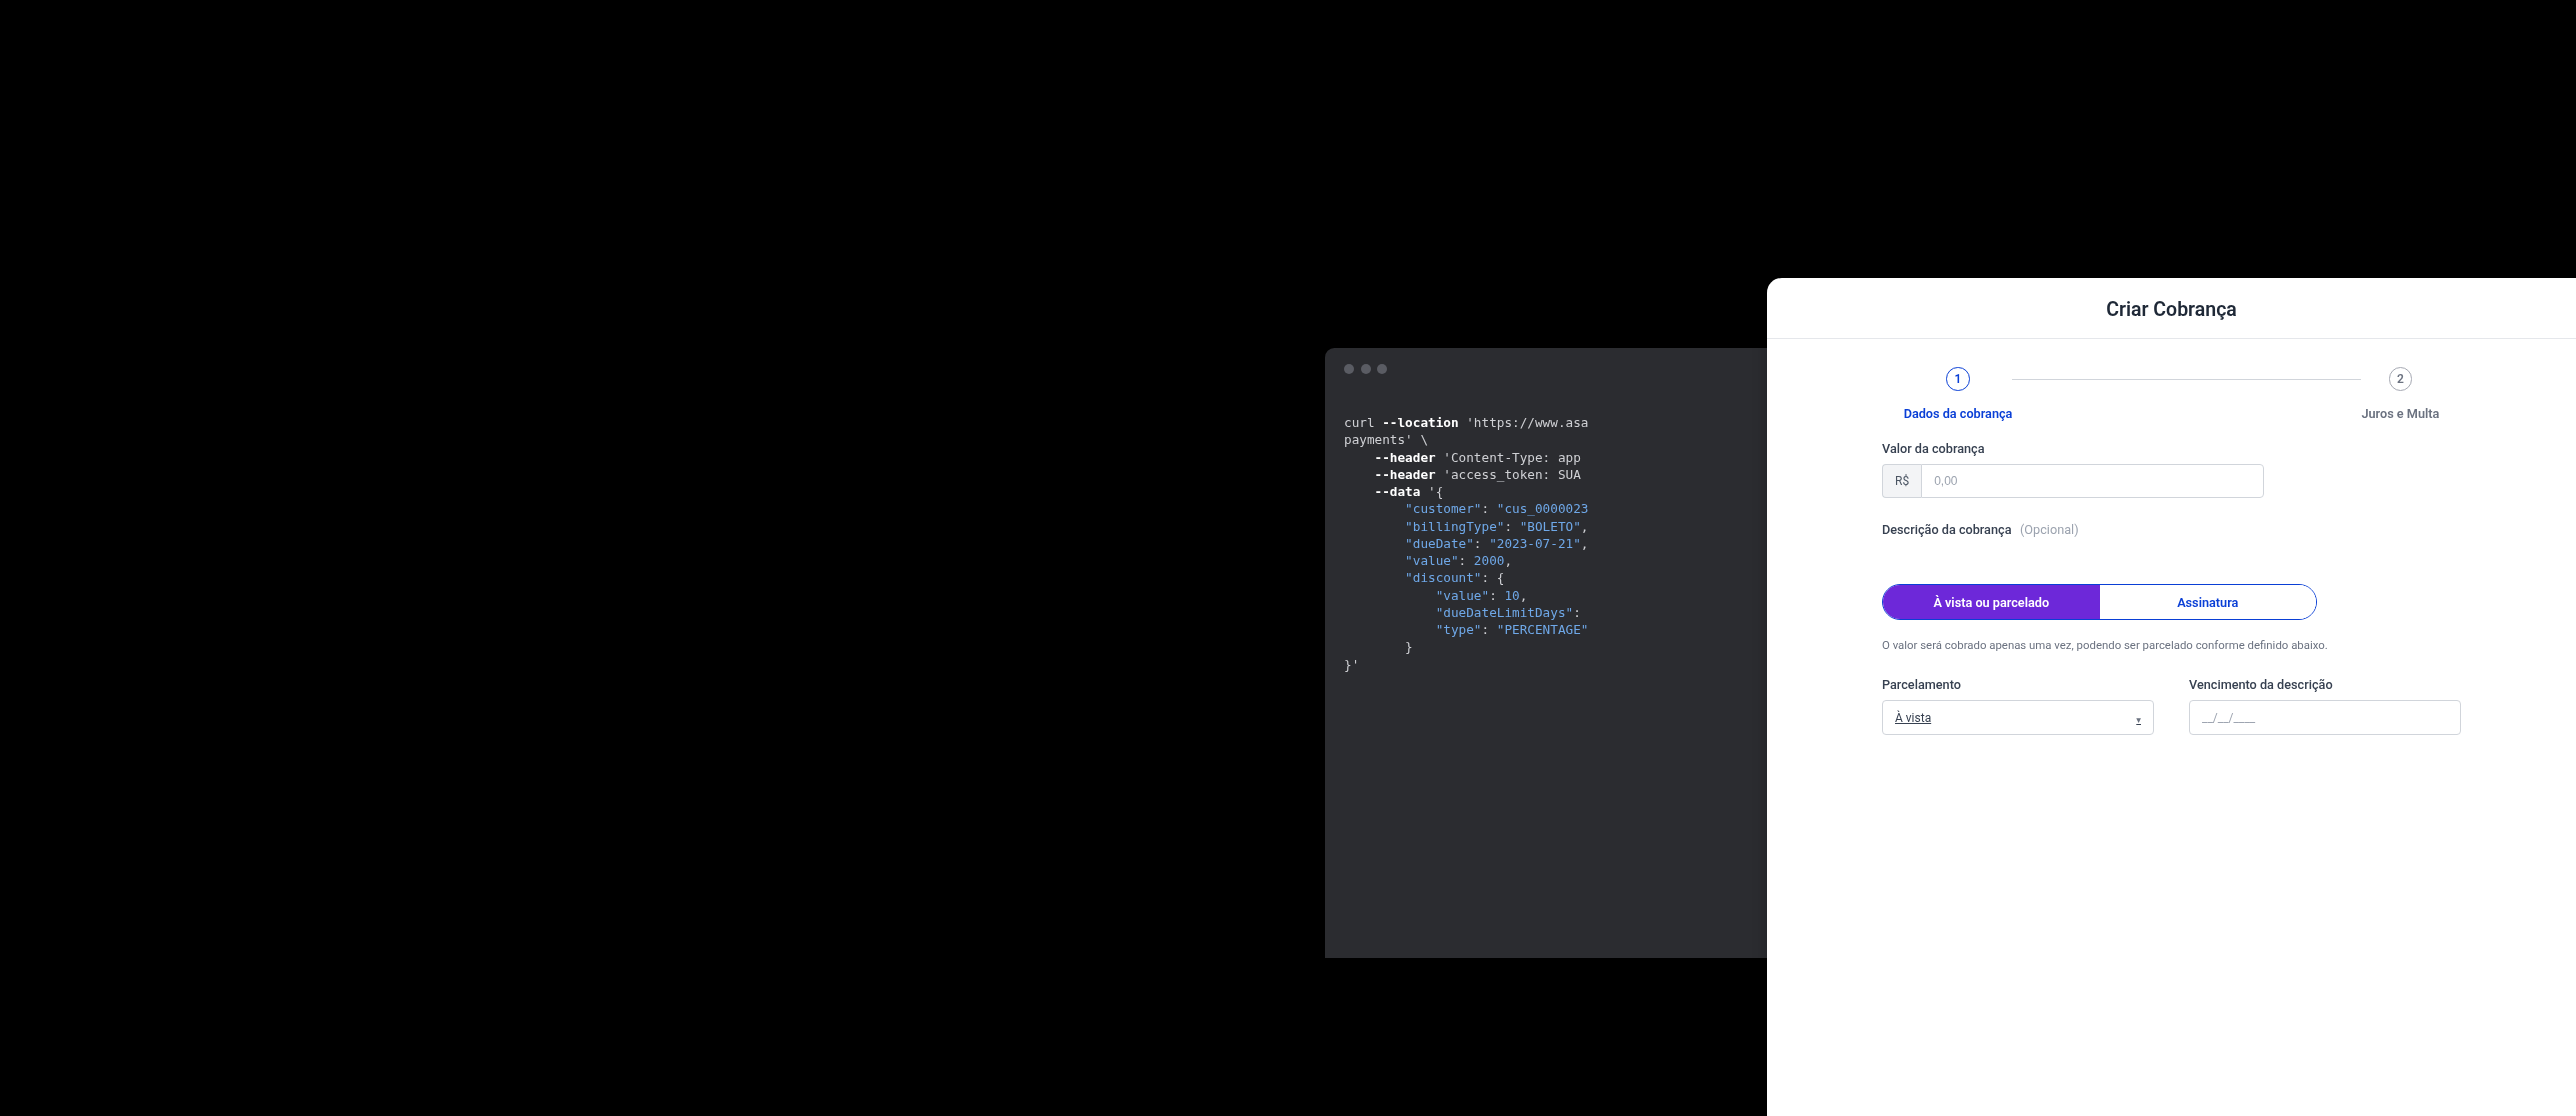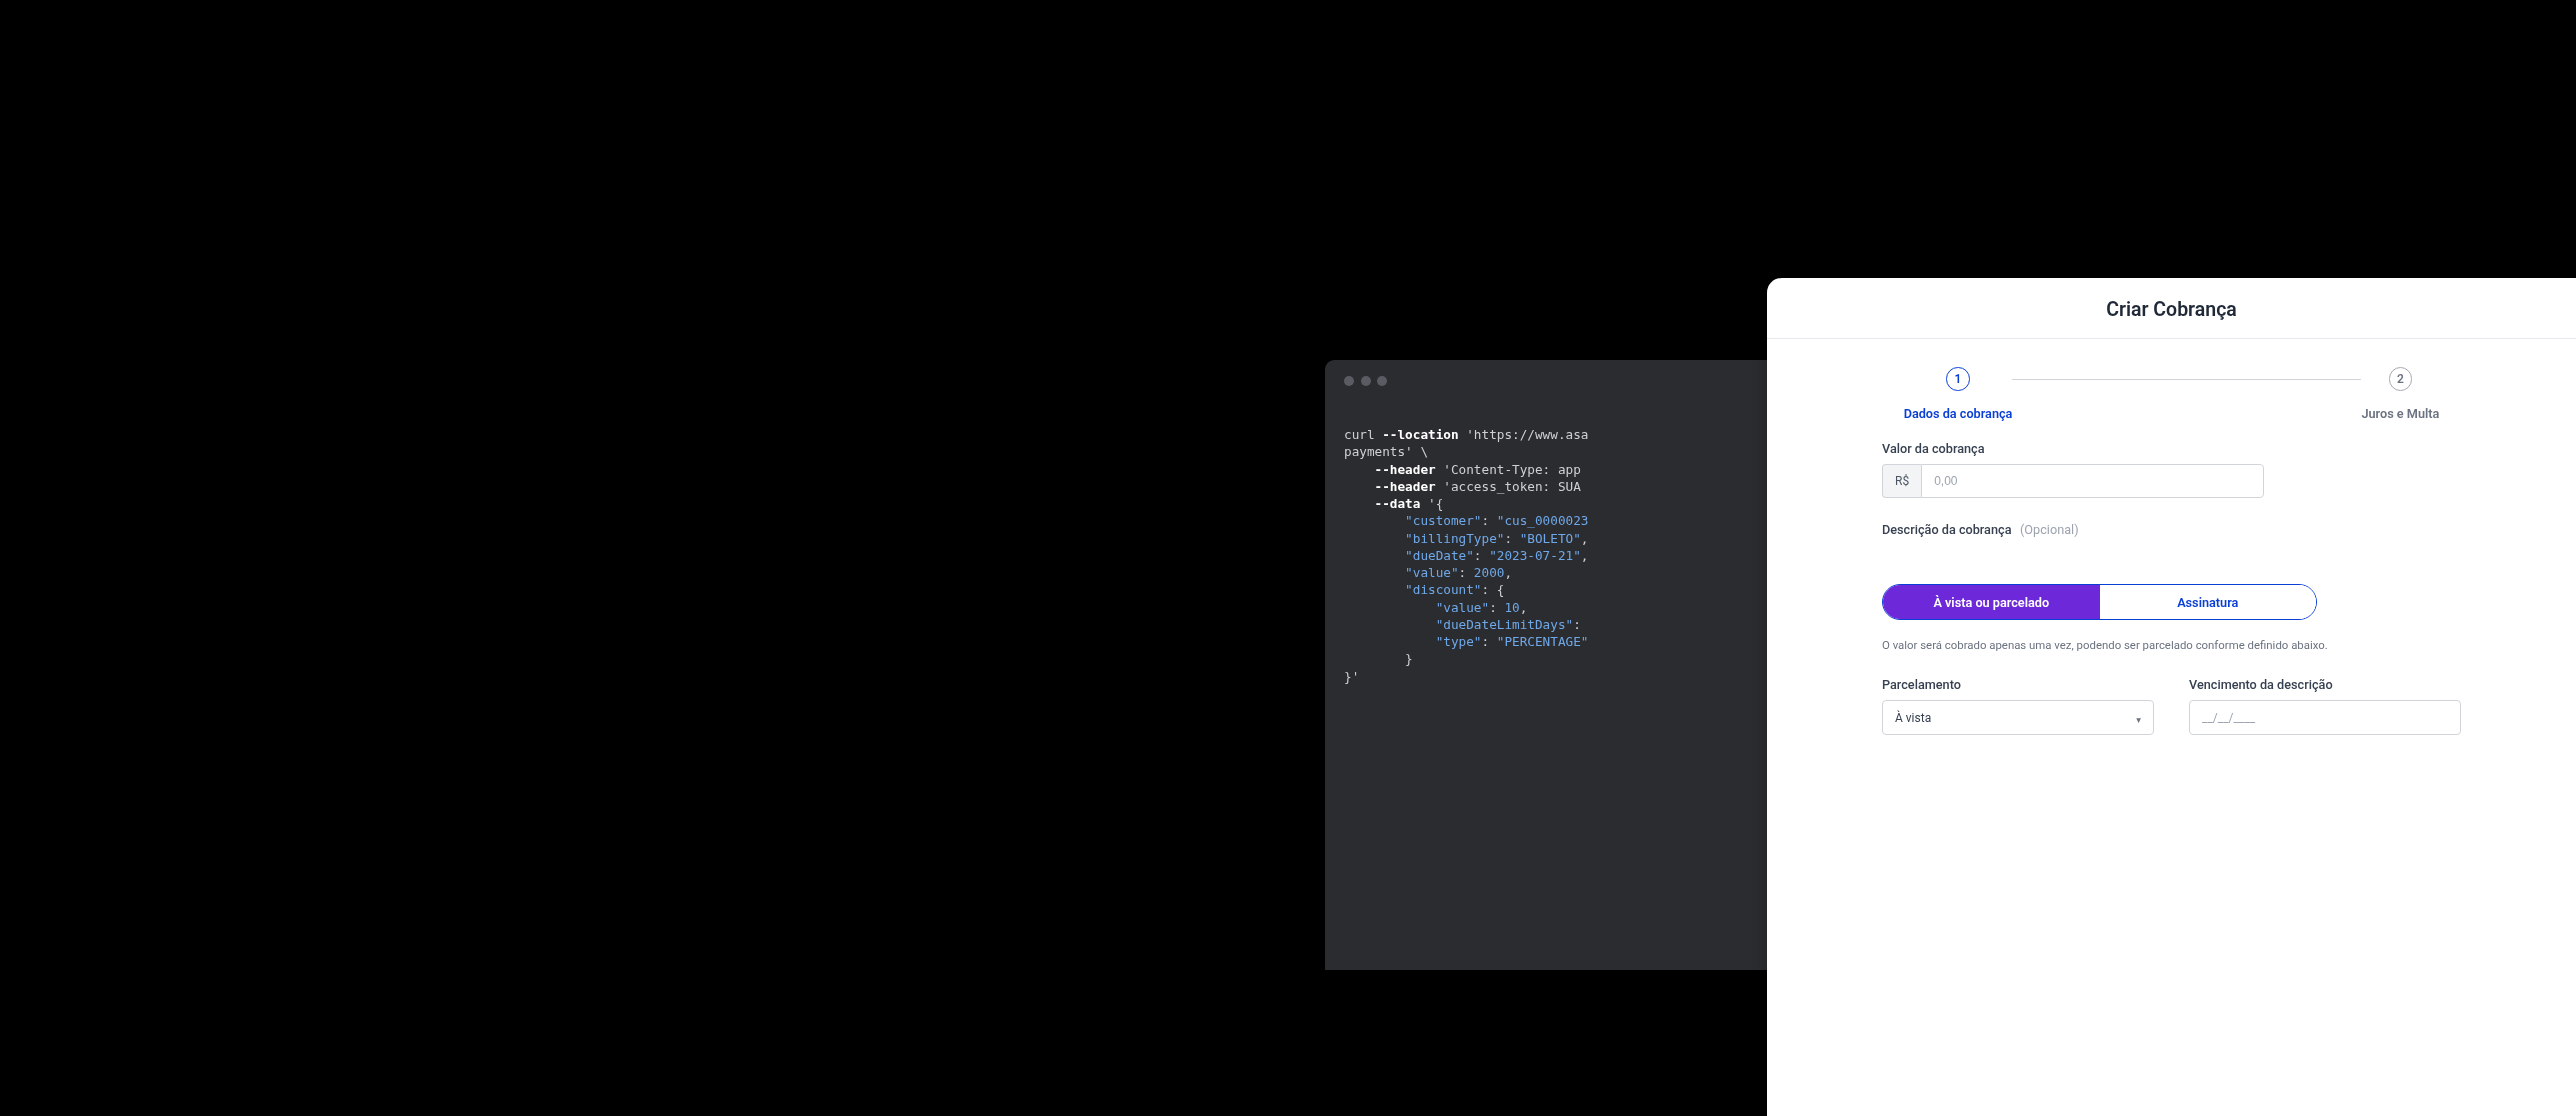--- a/index.html
+++ b/index.html
@@ -9,21 +9,21 @@
   background: #000;
   font-family: -apple-system, BlinkMacSystemFont, "Segoe UI", Roboto, sans-serif;
   position: relative;
   overflow: hidden;
 }
 
 
 .terminal {
   position: absolute;
   left: 1325px;
-  top: 360px;
+  top: 348px;
   width: 470px;
   height: 610px;
   background: #2b2c30;
   border-radius: 9.4px 0 0 0;
   padding: 16px 19px;
   font-family: "SF Mono", Menlo, Consolas, monospace;
   font-size: 12.7px;
   line-height: 1.36;
   color: #d4d4d4;
   overflow: hidden;
@@ -212,20 +212,21 @@
 .select {
   border: 0.7px solid #d1d5db;
   border-radius: 4px;
   padding: 9.4px 12px;
   font-size: 12px;
   color: #374151;
   display: flex;
   justify-content: space-between;
   align-items: flex-end;
   background: #fff;
+  text-decoration: underline;
 }
 .select .chev { color: #6b7280; font-size: 9.4px; }
 .date-input {
   border: 0.7px solid #d1d5db;
   border-radius: 4px;
   padding: 9.4px 12px;
   font-size: 12px;
   color: #9ca3af;
   background: #fff;
 }

